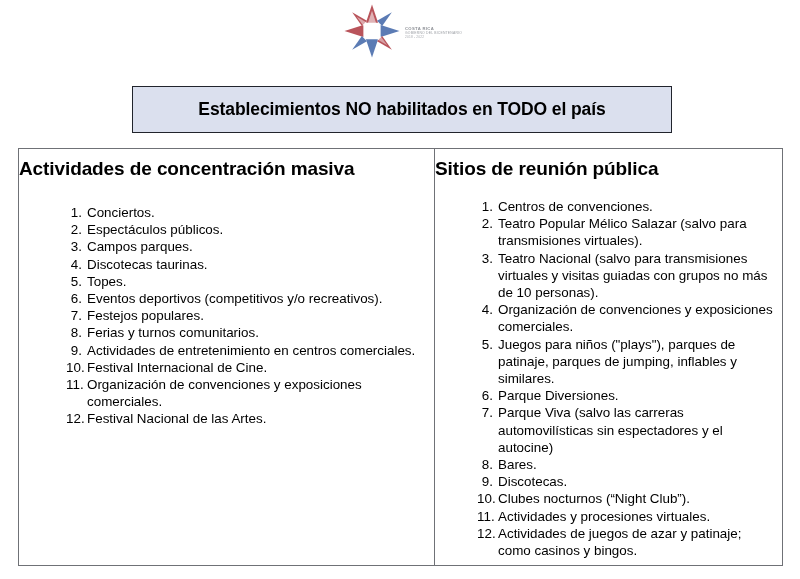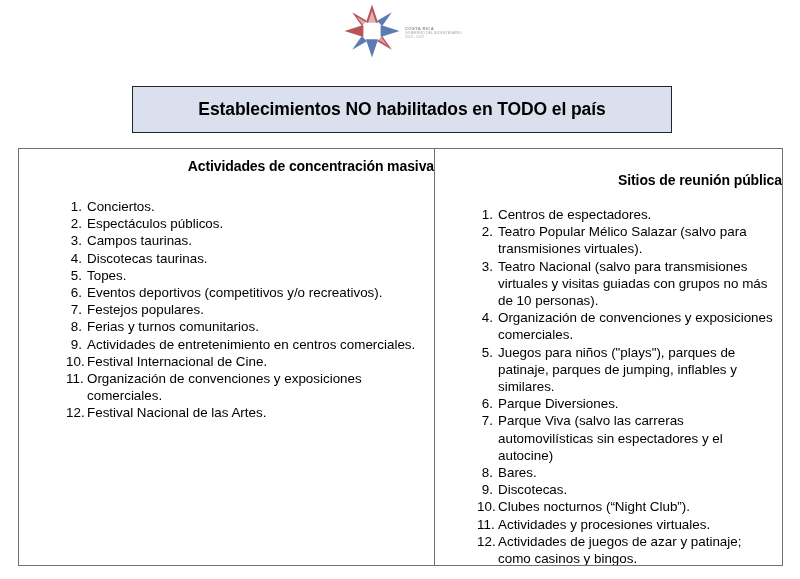--- a/index.html
+++ b/index.html
@@ -108,28 +108,28 @@
     overflow: hidden;
   }
   #col-left {
     width: 416px;
     border-right: 1px solid #6f7176;
   }
   #col-right {
     width: 347px;
   }
   .col-heading {
-    text-align: right;
-    font-size: 14px;
+    text-align: left;
+    font-size: 19px;
     font-weight: bold;
     color: #000000;
     letter-spacing: -0.1px;
   }
   #col-left .col-heading { margin-top: 9px; }
-  #col-right .col-heading { margin-top: 23px; }
+  #col-right .col-heading { margin-top: 9px; }
 
   .list {
     list-style: none;
     margin: 0;
     padding: 0;
   }
   #list-left {
     margin-top: 24px;
     margin-left: 47px;
     width: 352px;
@@ -202,21 +202,21 @@
         <li>
           <span class="li-num">1.</span>
           <span class="li-text">Conciertos.</span>
         </li>
         <li>
           <span class="li-num">2.</span>
           <span class="li-text">Espectáculos públicos.</span>
         </li>
         <li>
           <span class="li-num">3.</span>
-          <span class="li-text">Campos taurinas.</span>
+          <span class="li-text">Campos parques.</span>
         </li>
         <li>
           <span class="li-num">4.</span>
           <span class="li-text">Discotecas taurinas.</span>
         </li>
         <li>
           <span class="li-num">5.</span>
           <span class="li-text">Topes.</span>
         </li>
         <li>
@@ -247,21 +247,21 @@
           <span class="li-num">12.</span>
           <span class="li-text">Festival Nacional de las Artes.</span>
         </li>
       </ol>
   </div>
   <div class="col" id="col-right">
     <div class="col-heading">Sitios de reunión pública</div>
     <ol class="list" id="list-right">
         <li>
           <span class="li-num">1.</span>
-          <span class="li-text">Centros de espectadores.</span>
+          <span class="li-text">Centros de convenciones.</span>
         </li>
         <li>
           <span class="li-num">2.</span>
           <span class="li-text">Teatro Popular Mélico Salazar (salvo para transmisiones virtuales).</span>
         </li>
         <li>
           <span class="li-num">3.</span>
           <span class="li-text">Teatro Nacional (salvo para transmisiones virtuales y visitas guiadas con grupos no más de 10 personas).</span>
         </li>
         <li>

